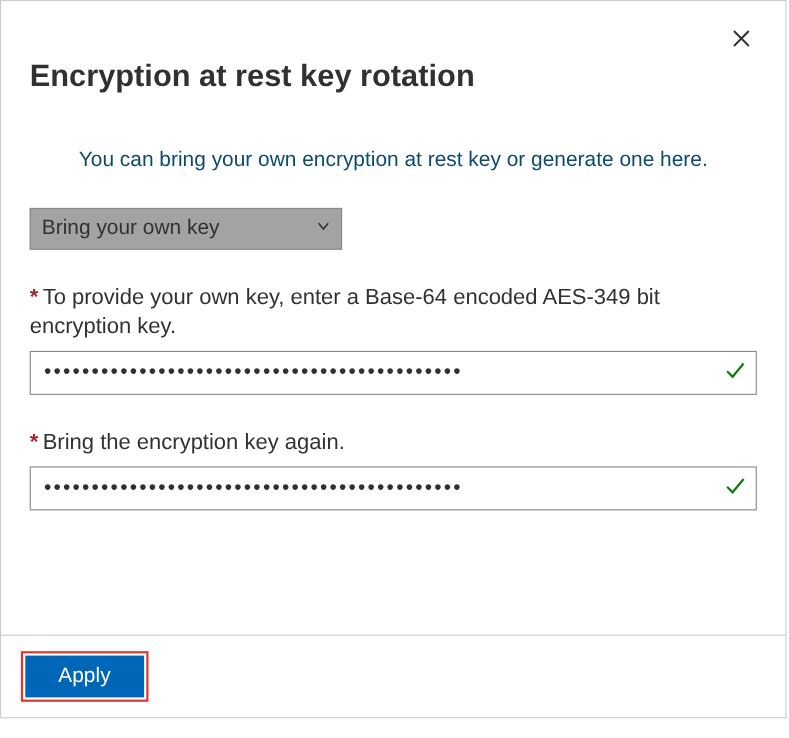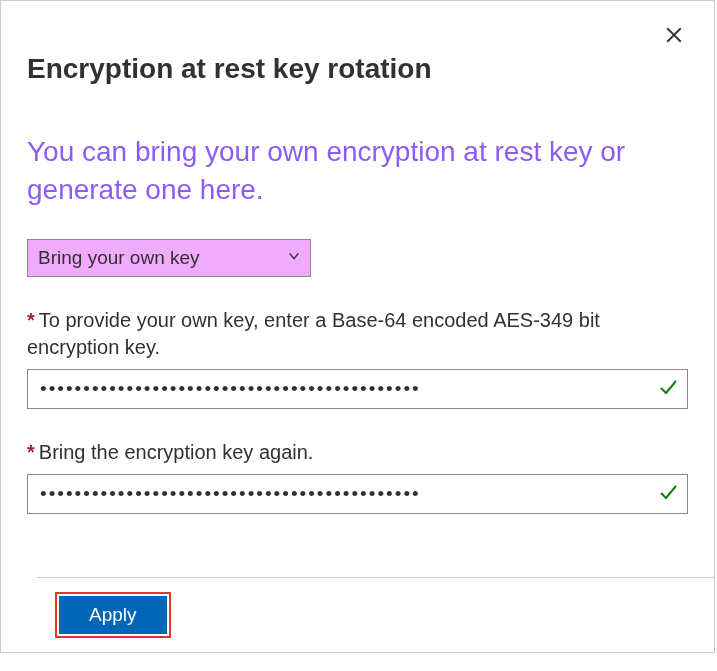--- a/index.html
+++ b/index.html
@@ -39,24 +39,25 @@
     }
     .close-btn svg { width: 18px; height: 18px; }
     h1.title {
       font-size: 28px;
       font-weight: 600;
       color: #323130;
       margin-top: 2px;
       margin-bottom: 48px;
     }
     .desc {
-      font-size: 28px;
-      color: #8b5cf6;
+      font-size: 19px;
+      color: #0c4a6e;
       line-height: 1.35;
       margin-bottom: 30px;
+      text-align: center;
     }
     .field-label {
       font-size: 20px;
       color: #323130;
       margin-bottom: 8px;
       line-height: 1.35;
     }
     .req {
       color: #a4262c;
       font-weight: 700;
@@ -67,21 +68,21 @@
       width: 284px;
       margin-bottom: 30px;
     }
     select.option-select {
       width: 100%;
       height: 38px;
       font-size: 19px;
       color: #323130;
       padding: 4px 32px 4px 10px;
       border: 1px solid #8a8886;
-      background: #f0abfc;
+      background: #a3a3a3;
       appearance: none;
       -webkit-appearance: none;
       font-family: inherit;
     }
     .select-caret {
       position: absolute;
       right: 10px;
       top: 50%;
       transform: translateY(-50%);
       pointer-events: none;
@@ -106,21 +107,20 @@
     .valid-mark {
       position: absolute;
       right: 10px;
       top: 50%;
       transform: translateY(-50%);
     }
     .valid-mark svg { width: 20px; height: 20px; }
     .footer {
       border-top: 1px solid #ccc;
       padding: 14px 18px;
-      margin-left: 36px;
     }
     .apply-wrap {
       display: inline-block;
       border: 2px solid #e3352c;
       padding: 2px;
     }
     button.apply {
       background: #0067b8;
       color: #fff;
       border: none;

